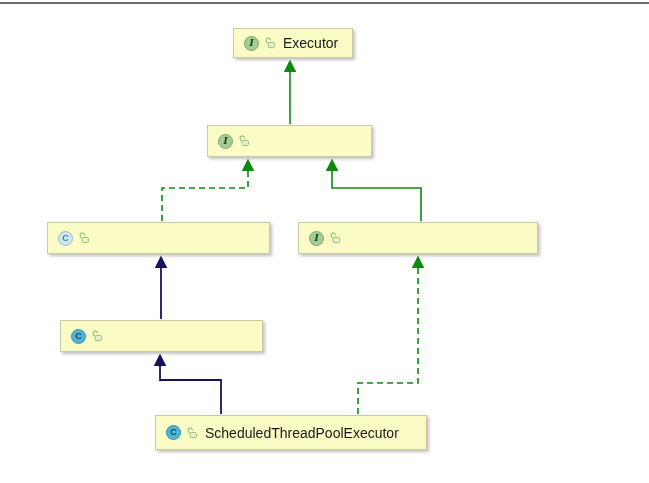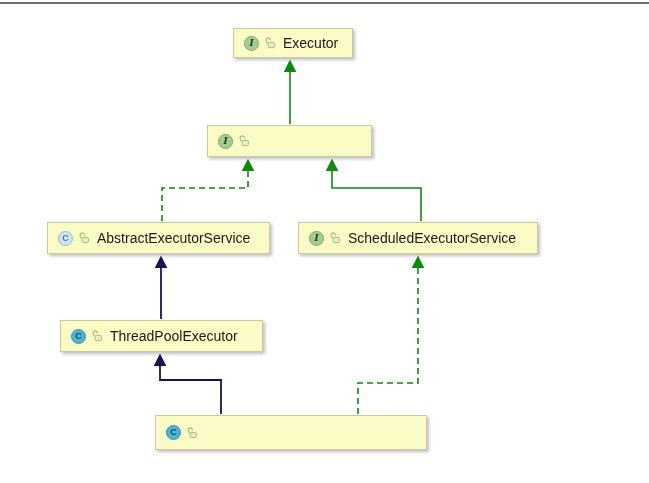--- a/index.html
+++ b/index.html
@@ -125,47 +125,45 @@
   </div>
 
   <div class="node" id="n-abstract-executor-service">
     <span class="ball abstract">C</span>
     <span class="lock">
       <svg width="12" height="12" viewBox="0 0 12 12">
         <path d="M3.2 6.2 L2.2 3.6 A2.1 2.1 0 0 1 6.1 2.1 L6.6 3.4" fill="none" stroke="#9cbf78" stroke-width="1.2"></path>
         <rect x="4.2" y="5.4" width="6.2" height="5.2" rx="1" fill="#e4efcd" stroke="#9cbf78" stroke-width="1"></rect>
       </svg>
     </span>
-    <span class="label">AbstractExecutorService</span>
   </div>
 
   <div class="node" id="n-scheduled-executor-service">
     <span class="ball interface">I</span>
     <span class="lock">
       <svg width="12" height="12" viewBox="0 0 12 12">
         <path d="M3.2 6.2 L2.2 3.6 A2.1 2.1 0 0 1 6.1 2.1 L6.6 3.4" fill="none" stroke="#9cbf78" stroke-width="1.2"></path>
         <rect x="4.2" y="5.4" width="6.2" height="5.2" rx="1" fill="#e4efcd" stroke="#9cbf78" stroke-width="1"></rect>
       </svg>
     </span>
-    <span class="label">ScheduledExecutorService</span>
   </div>
 
   <div class="node" id="n-thread-pool-executor">
     <span class="ball class">C</span>
     <span class="lock">
       <svg width="12" height="12" viewBox="0 0 12 12">
         <path d="M3.2 6.2 L2.2 3.6 A2.1 2.1 0 0 1 6.1 2.1 L6.6 3.4" fill="none" stroke="#9cbf78" stroke-width="1.2"></path>
         <rect x="4.2" y="5.4" width="6.2" height="5.2" rx="1" fill="#e4efcd" stroke="#9cbf78" stroke-width="1"></rect>
       </svg>
     </span>
-    <span class="label">ThreadPoolExecutor</span>
   </div>
 
   <div class="node" id="n-scheduled-thread-pool-executor">
     <span class="ball class">C</span>
     <span class="lock">
       <svg width="12" height="12" viewBox="0 0 12 12">
         <path d="M3.2 6.2 L2.2 3.6 A2.1 2.1 0 0 1 6.1 2.1 L6.6 3.4" fill="none" stroke="#9cbf78" stroke-width="1.2"></path>
         <rect x="4.2" y="5.4" width="6.2" height="5.2" rx="1" fill="#e4efcd" stroke="#9cbf78" stroke-width="1"></rect>
       </svg>
     </span>
+    <span class="label">ScheduledThreadPoolExecutor</span>
   </div>
 </div>
 
 </body></html>

